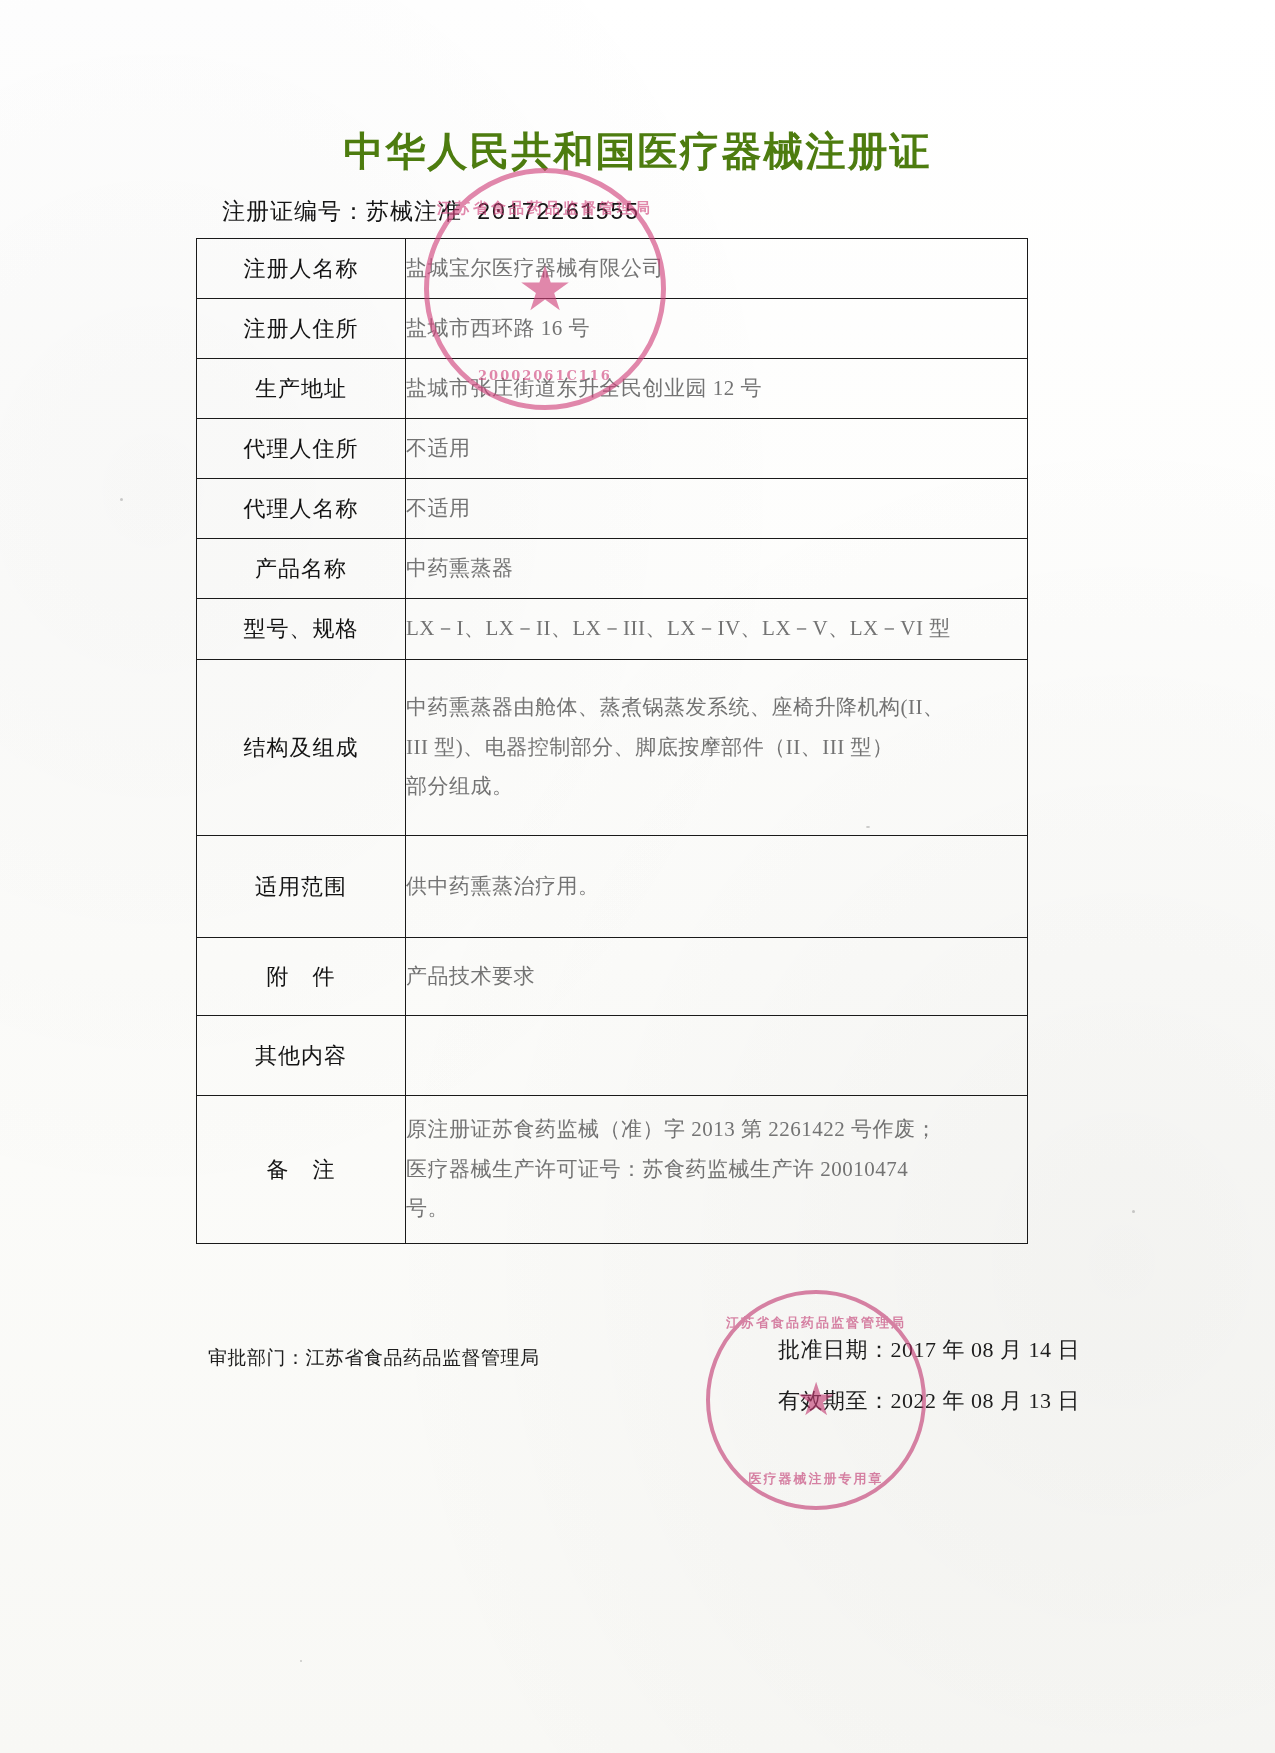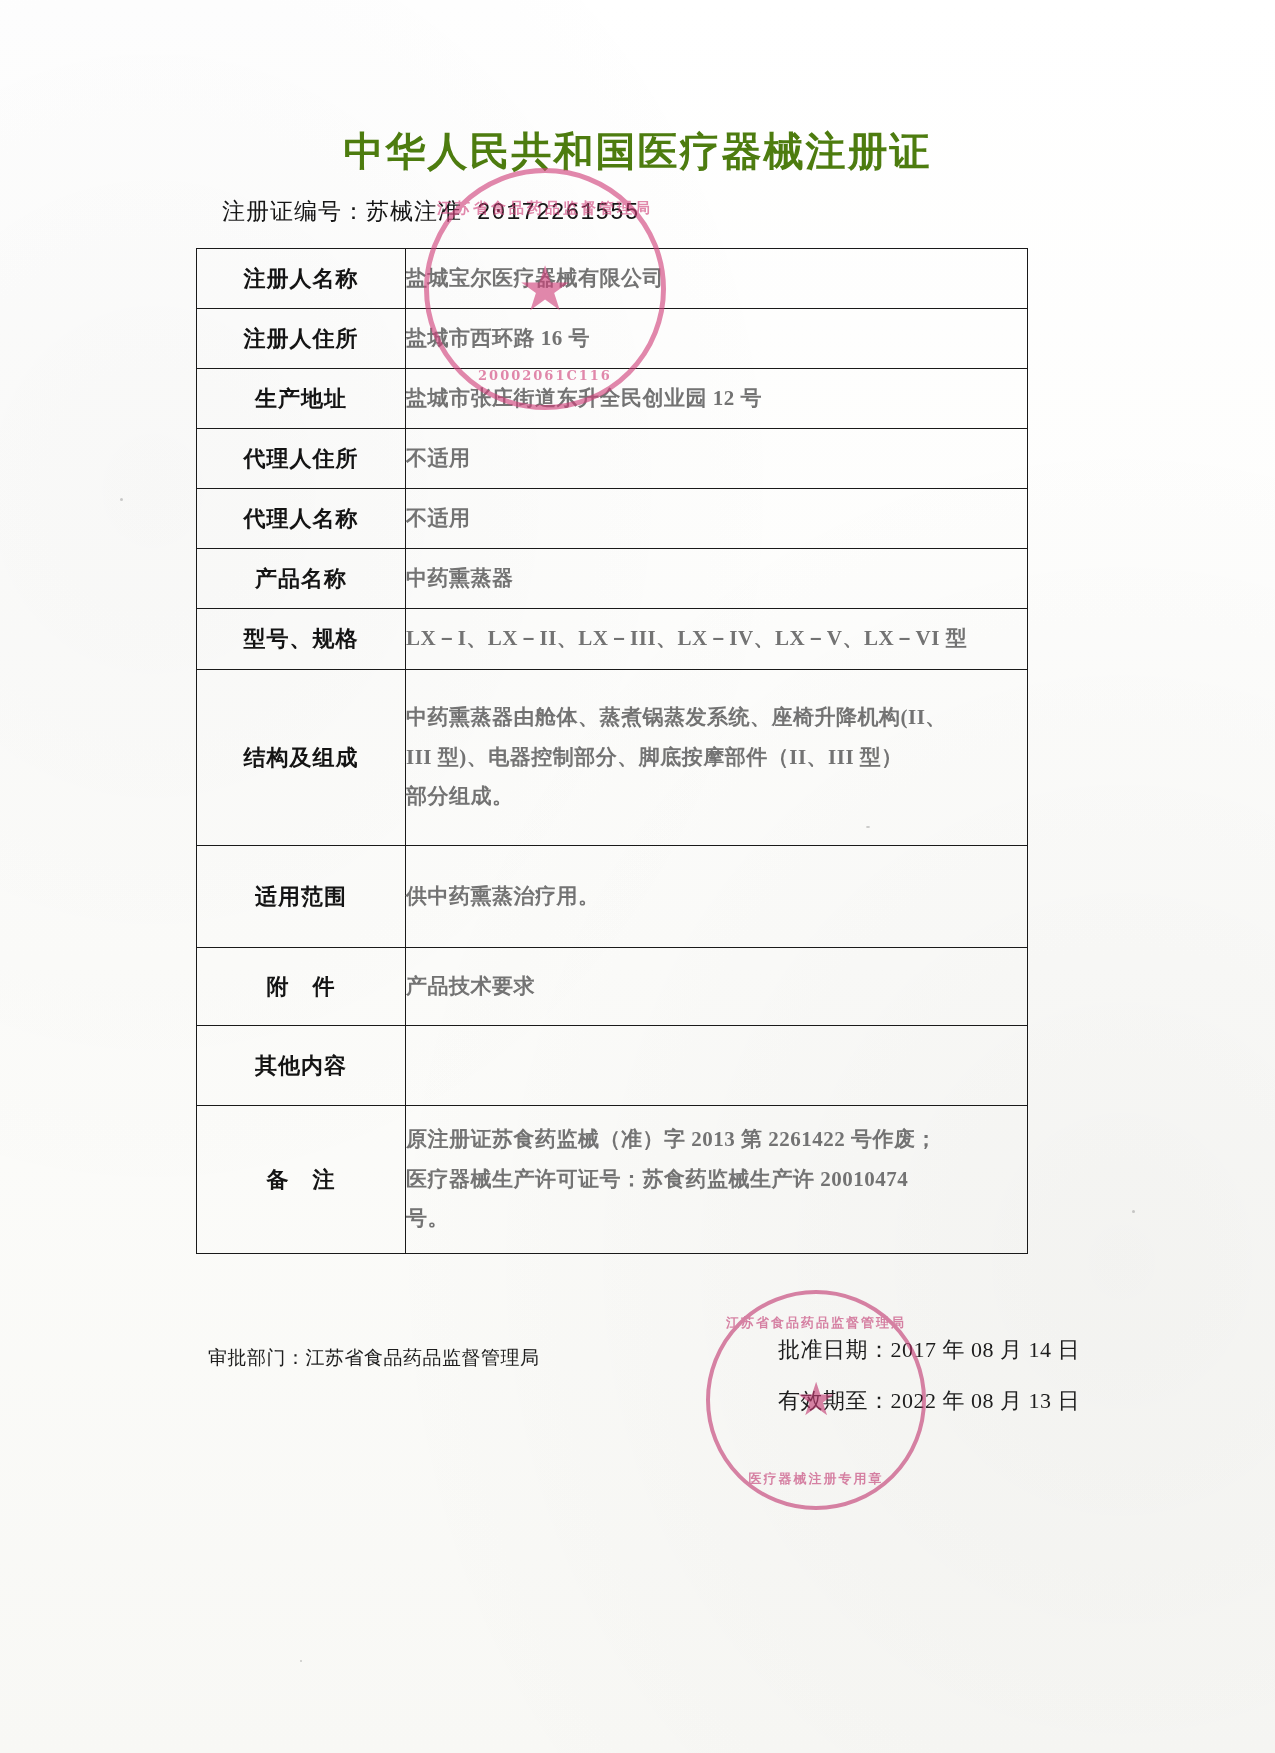--- a/index.html
+++ b/index.html
@@ -48,26 +48,25 @@
     left: 222px;
     font-size: 23px;
     letter-spacing: 1px;
     color: #161616;
   }
   .reg-number .num {
     font-family: Liberation Mono, monospace;
   }
   table.cert {
     position: absolute;
-    top: 248px;
+    top: 238px;
     left: 196px;
     width: 832px;
     border-collapse: collapse;
     table-layout: fixed;
-    font-weight: bold;
   }
   table.cert td {
     border: 1.6px solid #1a1a1a;
     padding: 0;
     vertical-align: middle;
   }
   td.label {
     width: 208px;
     text-align: center;
     font-size: 22px;

